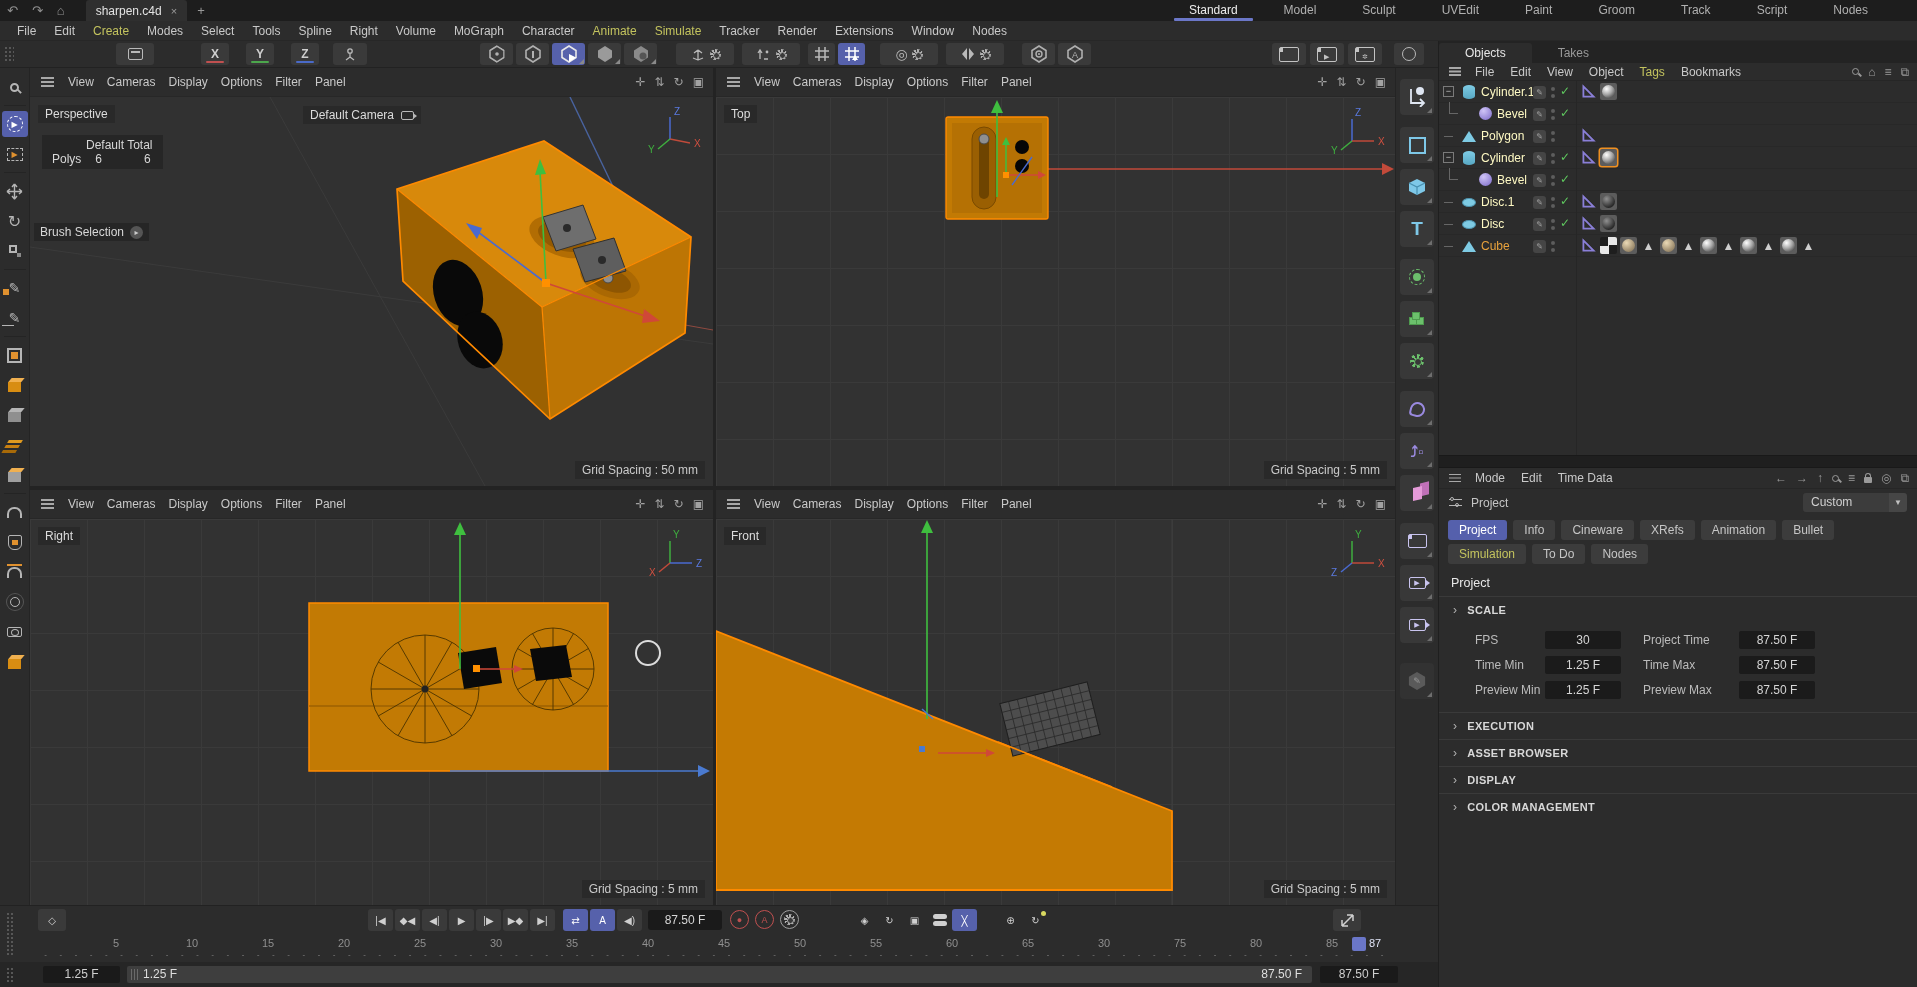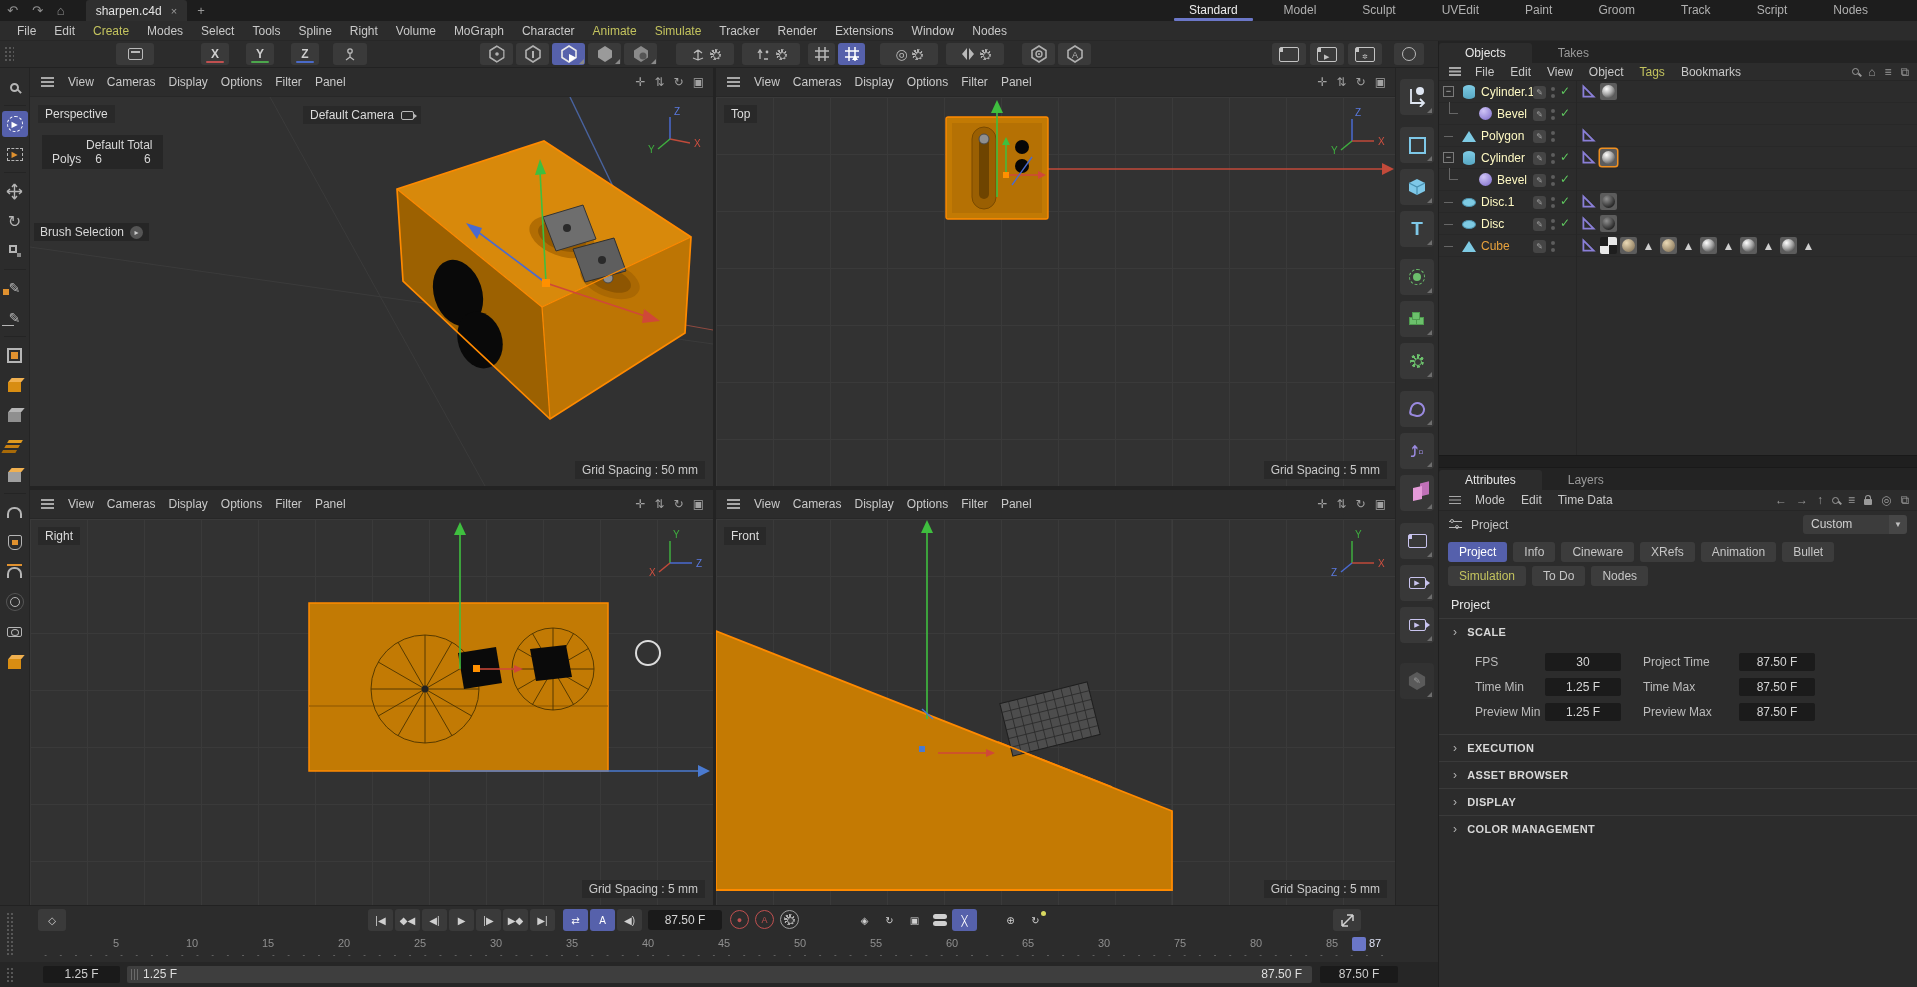--- a/index.html
+++ b/index.html
@@ -903,24 +903,20 @@
           <span class="tag tex tex-grey">
               <i></i>
             </span>
           <span class="tag tri">▲</span>
         </span>
       </div>
     </div>
 
     <div class="splitter grip"></div>
 
-    <div class="ptabs">
-      <span class="ptab active">Attributes</span>
-      <span class="ptab">Layers</span>
-    </div>
     <div class="pmenu" style="height:21px">
       <span class="pburger"></span>
       <span class="mitem">Mode</span>
       <span class="mitem">Edit</span>
       <span class="mitem">Time Data</span>
       <span class="pmenu-icons">
         <span>←</span>
         <span>→</span>
         <span>↑</span>
         <span class="icon-search-sm"></span>

